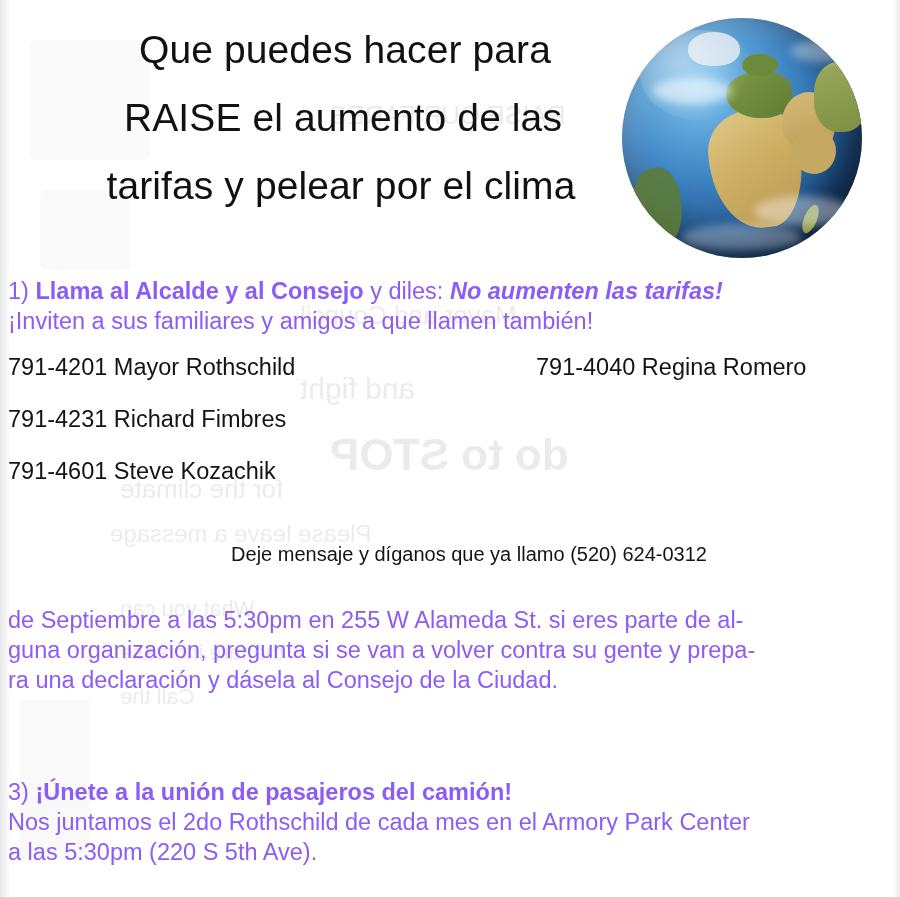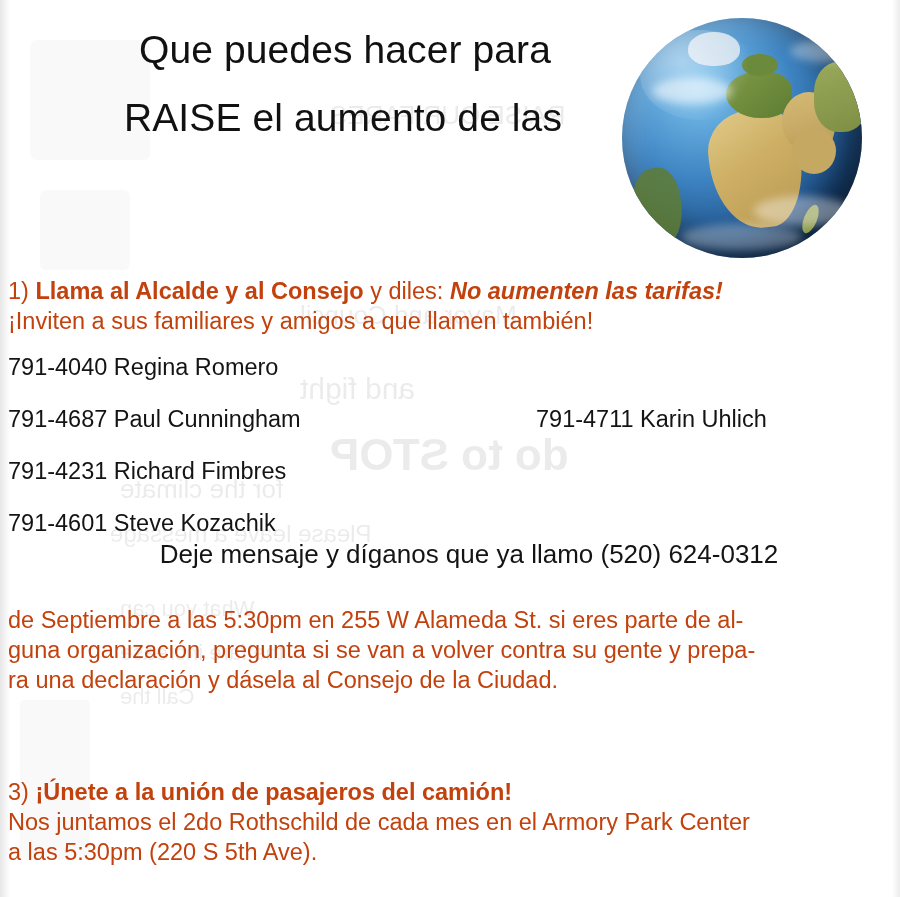--- a/index.html
+++ b/index.html
@@ -160,21 +160,21 @@
     width: 120px; height: 90px;
     border-radius: 50%;
     background: radial-gradient(circle at 35% 35%, rgba(255,255,255,0.40), rgba(255,255,255,0) 70%);
   }
 
   
   .item {
     position: absolute;
     font-size: 23.5px;
     line-height: 30px;
-    color: #c2410c;
+    color: #8b5cf6;
   }
   .num { font-weight: 400; }
   .b { font-weight: 700; }
   .bi { font-weight: 700; font-style: italic; }
 
   #item1 { left: 8px; top: 276px; width: 884px; }
   #item1 .line1 { white-space: nowrap; }
   #item1 .line2 { white-space: nowrap; }
 
   .phones {
@@ -195,21 +195,21 @@
   }
   .pcol.left { width: 528px; }
   .pcol.right { width: 350px; }
 
   .msg {
     position: absolute;
     left: 8px;
     top: 539px;
     width: 884px;
     text-align: center;
-    font-size: 26px;
+    font-size: 20px;
     line-height: 30px;
     padding-left: 38px;
     box-sizing: border-box;
   }
 
   #item2 { left: 8px; top: 605px; width: 880px; }
   #item2 .ln { display: block; }
 
   #item3 { left: 8px; top: 777px; width: 884px; }
   #item3 .ln { display: block; }
@@ -245,20 +245,21 @@
   <div class="bleed-block" style="left:30px; top:40px; width:120px; height:120px; border-radius:6px;"></div>
   <div class="bleed-block" style="left:40px; top:190px; width:90px; height:80px; border-radius:6px;"></div>
   <div class="bleed-block" style="left:20px; top:700px; width:70px; height:160px; border-radius:4px;"></div>
 </div>
 
 <div class="page">
 
   <div class="headline">
     <span class="ln ln1">Que puedes hacer para</span>
     <span class="ln ln2">RAISE el aumento de las</span>
+    <span class="ln ln3">tarifas y pelear por el clima</span>
   </div>
 
   <div class="globe-wrap">
     <div class="globe">
       <div class="land l-sahara"></div>
       <div class="land l-africa"></div>
       <div class="land l-europe"></div>
       <div class="land l-scand"></div>
       <div class="land l-mideast"></div>
       <div class="land l-arabia"></div>
@@ -277,33 +278,27 @@
   <div class="item" id="item1">
     <div class="line1">
       <span class="num">1)</span>
       <span class="b">Llama al Alcalde y al Consejo</span><span> y diles: </span><span class="bi">No aumenten las tarifas!</span>
     </div>
     <div class="line2">¡Inviten a sus familiares y amigos a que llamen también!</div>
   </div>
 
   <div class="phones">
     <div class="prow">
+      <div class="pcol left">
+        <span>791-4201</span>
+        <span>Mayor Rothschild</span>
+      </div>
       <div class="pcol right">
         <span>791-4040</span>
         <span>Regina Romero</span>
-      </div>
-    </div>
-    <div class="prow">
-      <div class="pcol left">
-        <span>791-4687</span>
-        <span>Paul Cunningham</span>
-      </div>
-      <div class="pcol right">
-        <span>791-4711</span>
-        <span>Karin Uhlich</span>
       </div>
     </div>
     <div class="prow">
       <div class="pcol right">
         <span>791-4231</span>
         <span>Richard Fimbres</span>
       </div>
     </div>
     <div class="prow">
       <div class="pcol left">

